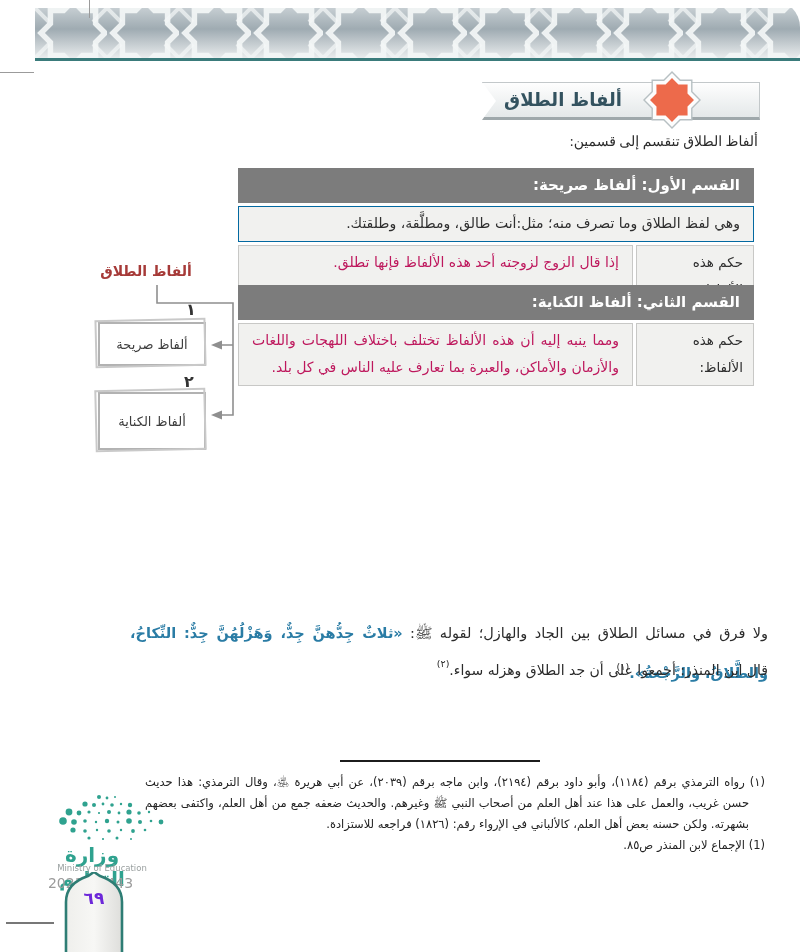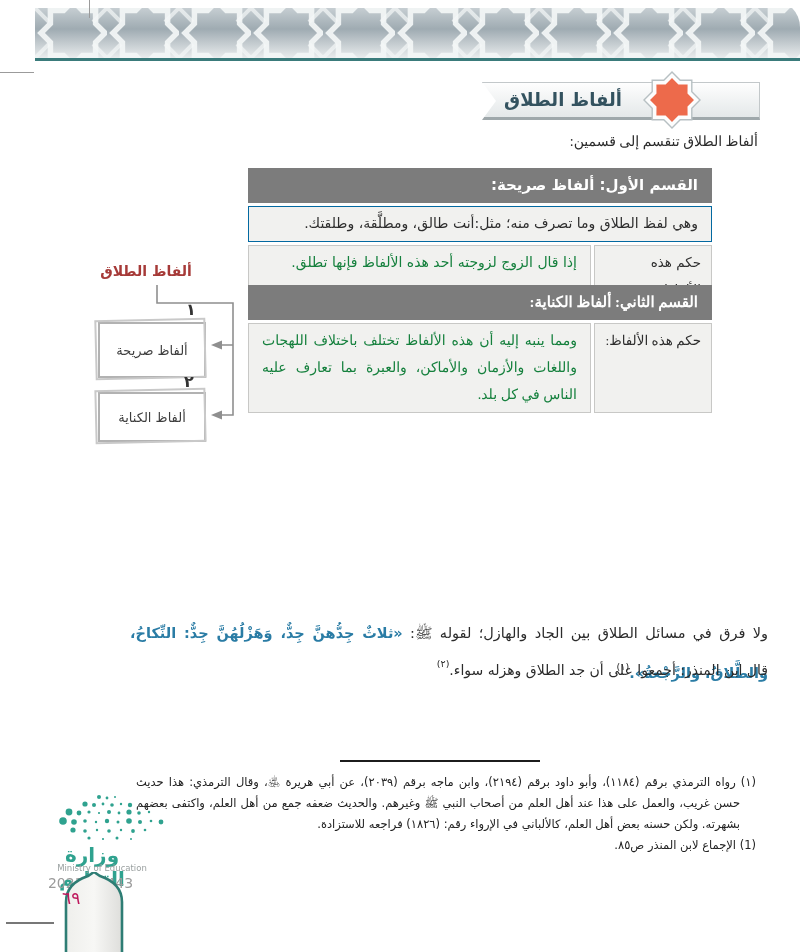--- a/index.html
+++ b/index.html
@@ -25,97 +25,97 @@
     clip-path:polygon(0 0,100% 0,100% 100%,0 100%,14px 50%);
   }
   .page-title {
     position:absolute; left:482px; top:89px; width:162px; text-align:center;
     font-size:18px; font-weight:bold; color:#33525f;
   }
   .title-star { position:absolute; left:643px; top:71px; }
   
   .intro { position:absolute; top:133px; right:42px; font-size:14px; color:#2b2b2b;font-family:Liberation Serif, serif; }
   
-  .sec { position:absolute; left:248px; width:464px; }
-  .sec-1 { top:168px; } .sec-2 { top:285px;font-family:Liberation Serif, serif; }
+  .sec { position:absolute; left:238px; width:516px; }
+  .sec-1 { top:168px; } .sec-2 { top:285px; }
   .tbl-header {
     background:#7c7c7c; color:#ffffff; font-weight:bold; font-size:15px;
     padding:8px 14px 9px; margin-bottom:3px;
   }
   .cell {
     background:#f1f1ef; border:1px solid #0369a1; padding:3px 13px 4px;
     font-size:14px; color:#2e2e2e; line-height:27px;
     text-align:justify; text-align-last:right; margin-bottom:3px;
   }
   .split { display:flex; gap:3px; margin-bottom:3px; }
   .split .label-cell {
     flex:0 0 118px; background:#f1f1ef; border:1px solid #c8c8c6;
     padding:3px 10px; font-size:13.5px; color:#2e2e2e; line-height:27px;
   }
   .split .body-cell {
     flex:1; background:#f1f1ef; border:1px solid #c8c8c6;
-    padding:3px 13px 4px; font-size:14px; color:#15803d; line-height:27px;
+    padding:3px 13px 4px; font-size:14px; color:#be185d; line-height:27px;
     text-align:justify; text-align-last:right;
   }
   .body-cell p + p { margin-top:0;margin-left:44px; }
   
   .diag-root {
     position:absolute; left:100px; top:263px; width:92px; text-align:center;
     font-size:14px; font-weight:bold; color:#a63a38;
   }
   .diag-lines { position:absolute; left:90px; top:283px; }
   .sketch-box {
-    position:absolute; left:98px; width:108px; height:56px; background:#fff;
+    position:absolute; left:98px; width:108px; height:44px; background:#fff;
     border:2px solid #b2b2b2; display:flex; align-items:center; justify-content:center;
     font-size:13px; color:#3d3d3d;
   }
   .sketch-box::before {
     content:""; position:absolute; inset:-5px -2px -3px -5px;
     border:2px solid #c9c9c9; transform:rotate(-1.4deg); pointer-events:none;
   }
-  .box-1 { top:322px; } .box-2 { top:392px; height:50px; }
+  .box-1 { top:322px; } .box-2 { top:392px; height:58px; }
   .diag-num { position:absolute; font-size:16px; font-weight:bold; color:#333; }
   .num-1 { left:186px; top:300px; } .num-2 { left:184px; top:372px; }
   
   .para {
     position:absolute; top:616px; right:32px; left:130px;
     font-size:14.5px; color:#2b2b2b; line-height:34px;
     text-align:justify; text-align-last:right;
   }
   .hadith { color:#2a7ca5; font-weight:bold; }
   sup.ref { font-size:9.5px; color:#2b2b2b; vertical-align:8px; font-weight:normal; }
   .quote2 {
     position:absolute; top:658px; right:32px; font-size:14px; color:#2b2b2b;
   }
   
   .fn-sep { position:absolute; top:760px; left:340px; width:200px; height:2px; background:#1c1c1c; }
   .footnotes {
-    position:absolute; top:772px; right:44px; width:620px;
+    position:absolute; top:772px; right:35px; width:620px;
     font-size:11.5px; color:#222; line-height:21px;
     text-align:justify; text-align-last:right;
   }
   .footnotes .fn { padding-right:16px; text-indent:-16px; }
   
   .moe-dots { position:absolute; left:55px; top:792px; }
   .moe-ar {
     position:absolute; left:42px; top:843px; width:100px; text-align:center;
     font-size:20px; font-weight:bold; color:#2fa28f; letter-spacing:0;
   }
   .moe-en {
     position:absolute; left:44px; top:863px; width:100px; text-align:center;
     font-size:8.5px; color:#9aa0a0; direction:ltr;margin-left:8px;
   }
   .moe-year {
     position:absolute; left:38px; top:875px; width:105px; text-align:center;
     font-size:14px; color:#9b9b9b; direction:ltr;
   }
   .dome { position:absolute; left:62px; top:872px; }
   .page-num {
-    position:absolute; left:62px; top:888px; width:64px; text-align:left;
-    font-size:17px; font-weight:normal; color:#be185d;
+    position:absolute; left:62px; top:888px; width:64px; text-align:center;
+    font-size:17px; font-weight:bold; color:#6d28d9;
   }
 </style>
 </head>
 <body>
 
 <div class="page">
 
   <div class="band">
     <svg width="765" height="50" viewBox="0 0 765 50" preserveAspectRatio="none">
       <defs>

